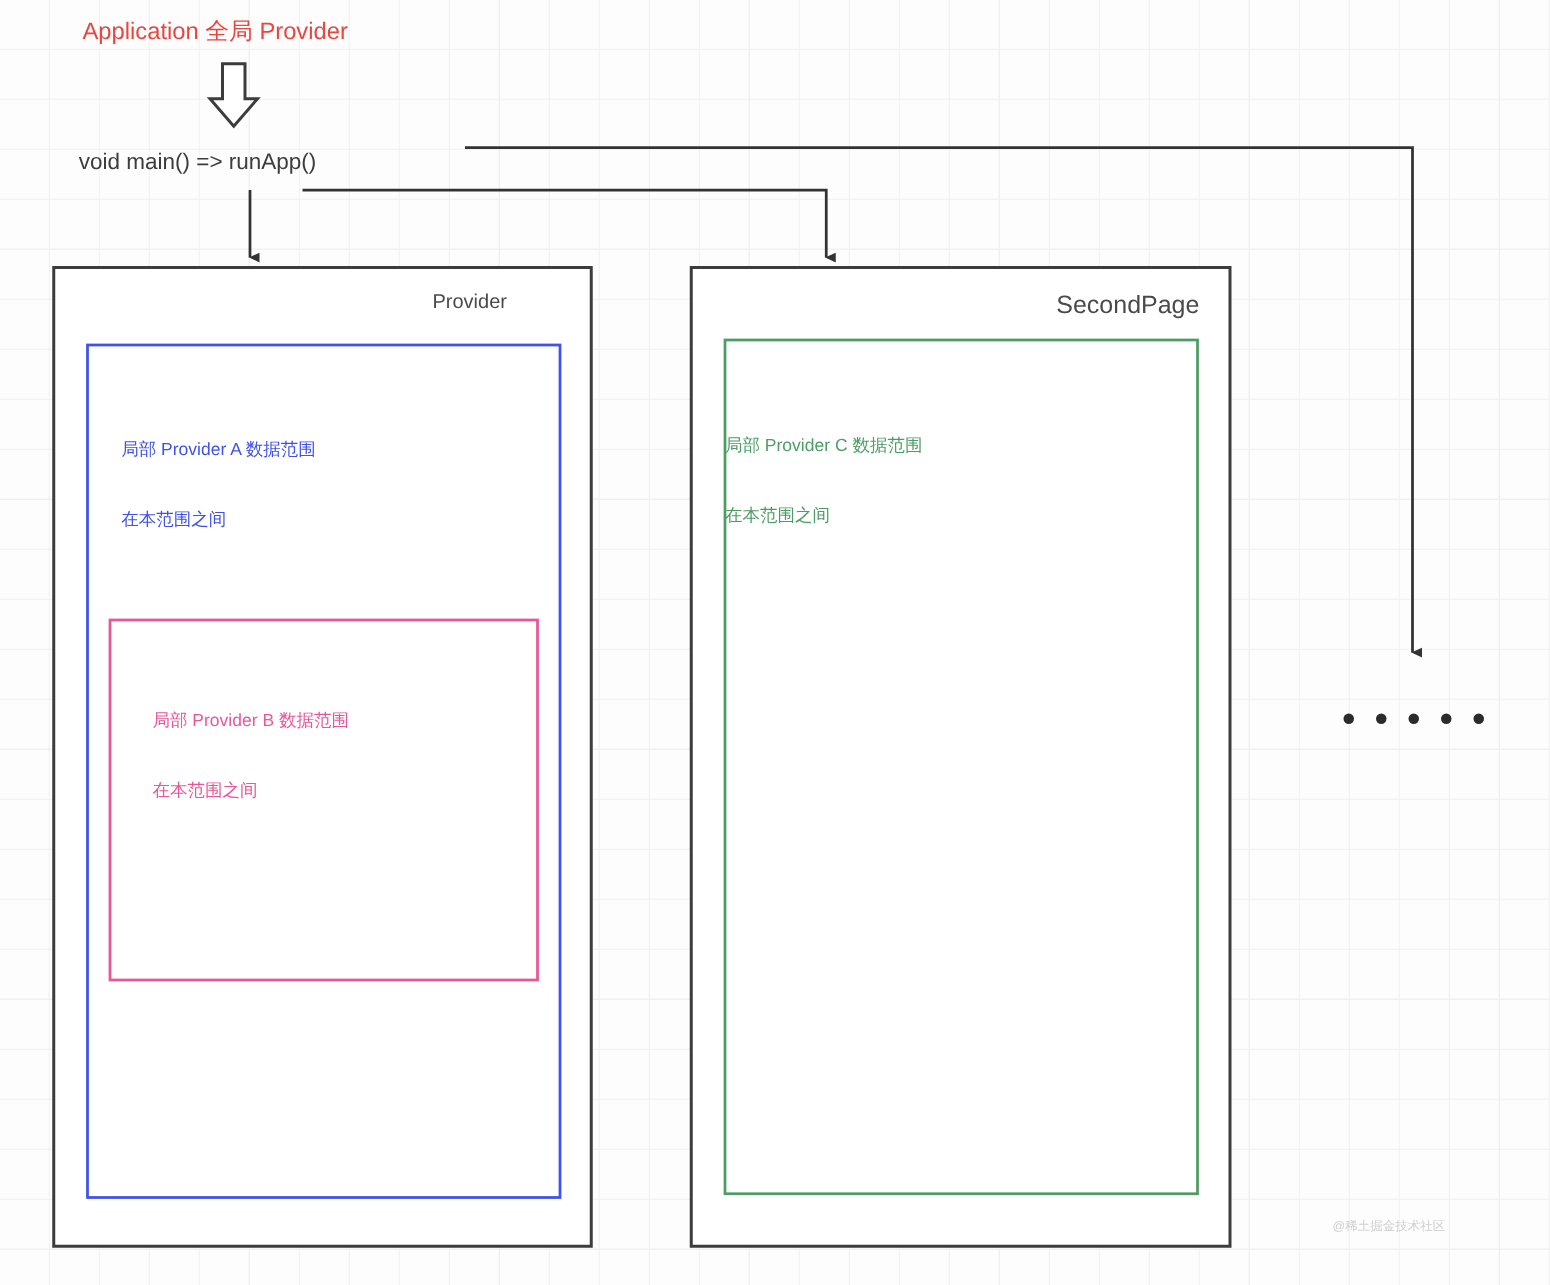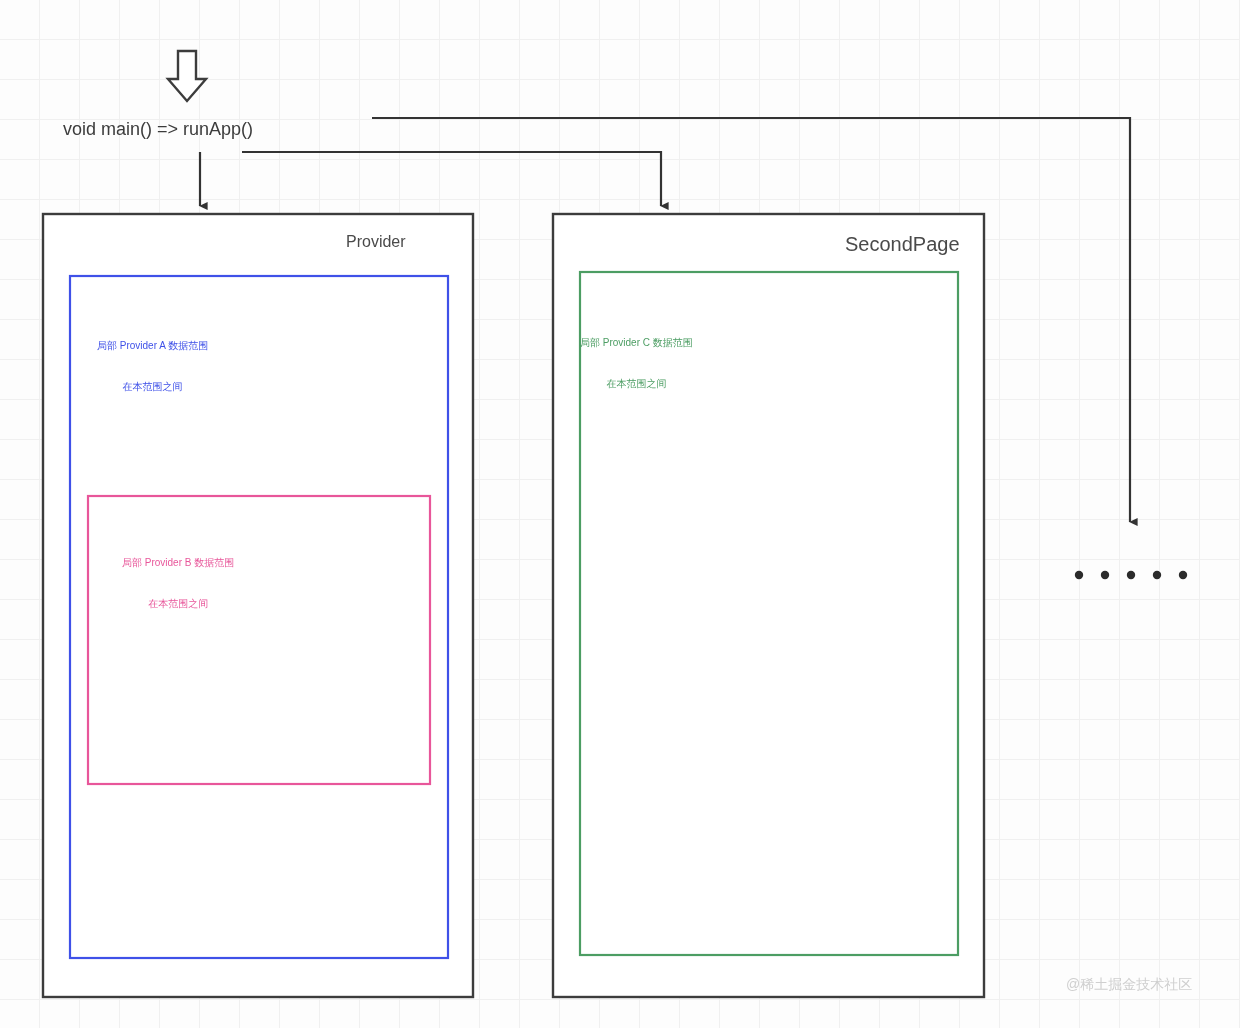--- a/index.html
+++ b/index.html
@@ -53,42 +53,42 @@
     font-size: 16px;
     color: #4a4a4a;
   }
   #label-secondpage {
     left: 845px;
     top: 231px;
     font-size: 20px;
     color: #4a4a4a;
   }
   .scope-label {
-    text-align: center;
-    font-size: 10px;
+    text-align: left;
+    font-size: 14px;
   }
   #label-provider-a {
     left: 97px;
     top: 312px;
     color: #3f51e8;
   }
   #label-provider-b {
     left: 122px;
     top: 529px;
     color: #e8569a;
   }
   #label-provider-c {
     left: 580px;
     top: 309px;
     color: #4c9d63;
   }
   #watermark {
     left: 1066px;
     top: 975px;
-    font-size: 14px;
+    font-size: 10px;
     color: #cfcfcf;
   }
 </style>
 </head>
 <body>
 
 <div id="canvas">
 
   <svg id="vector-layer" viewBox="0 0 1240 1028" width="1240" height="1028" xmlns="http://www.w3.org/2000/svg">
     <defs>
@@ -125,20 +125,21 @@
 
     <g fill="#2b2b2b">
       <circle cx="1079" cy="575" r="4.2"></circle>
       <circle cx="1105" cy="575" r="4.2"></circle>
       <circle cx="1131" cy="575" r="4.2"></circle>
       <circle cx="1157" cy="575" r="4.2"></circle>
       <circle cx="1183" cy="575" r="4.2"></circle>
     </g>
   </svg>
 
+  <div class="lbl" id="title-app">Application 全局 Provider</div>
 
   <div class="lbl" id="label-main">void main() =&gt; runApp()</div>
 
   <div class="lbl" id="label-firstpage">Provider</div>
 
   <div class="lbl" id="label-secondpage">SecondPage</div>
 
   <div class="lbl scope-label" id="label-provider-a">
     <div>局部 Provider A 数据范围</div>
     <div>在本范围之间</div>

